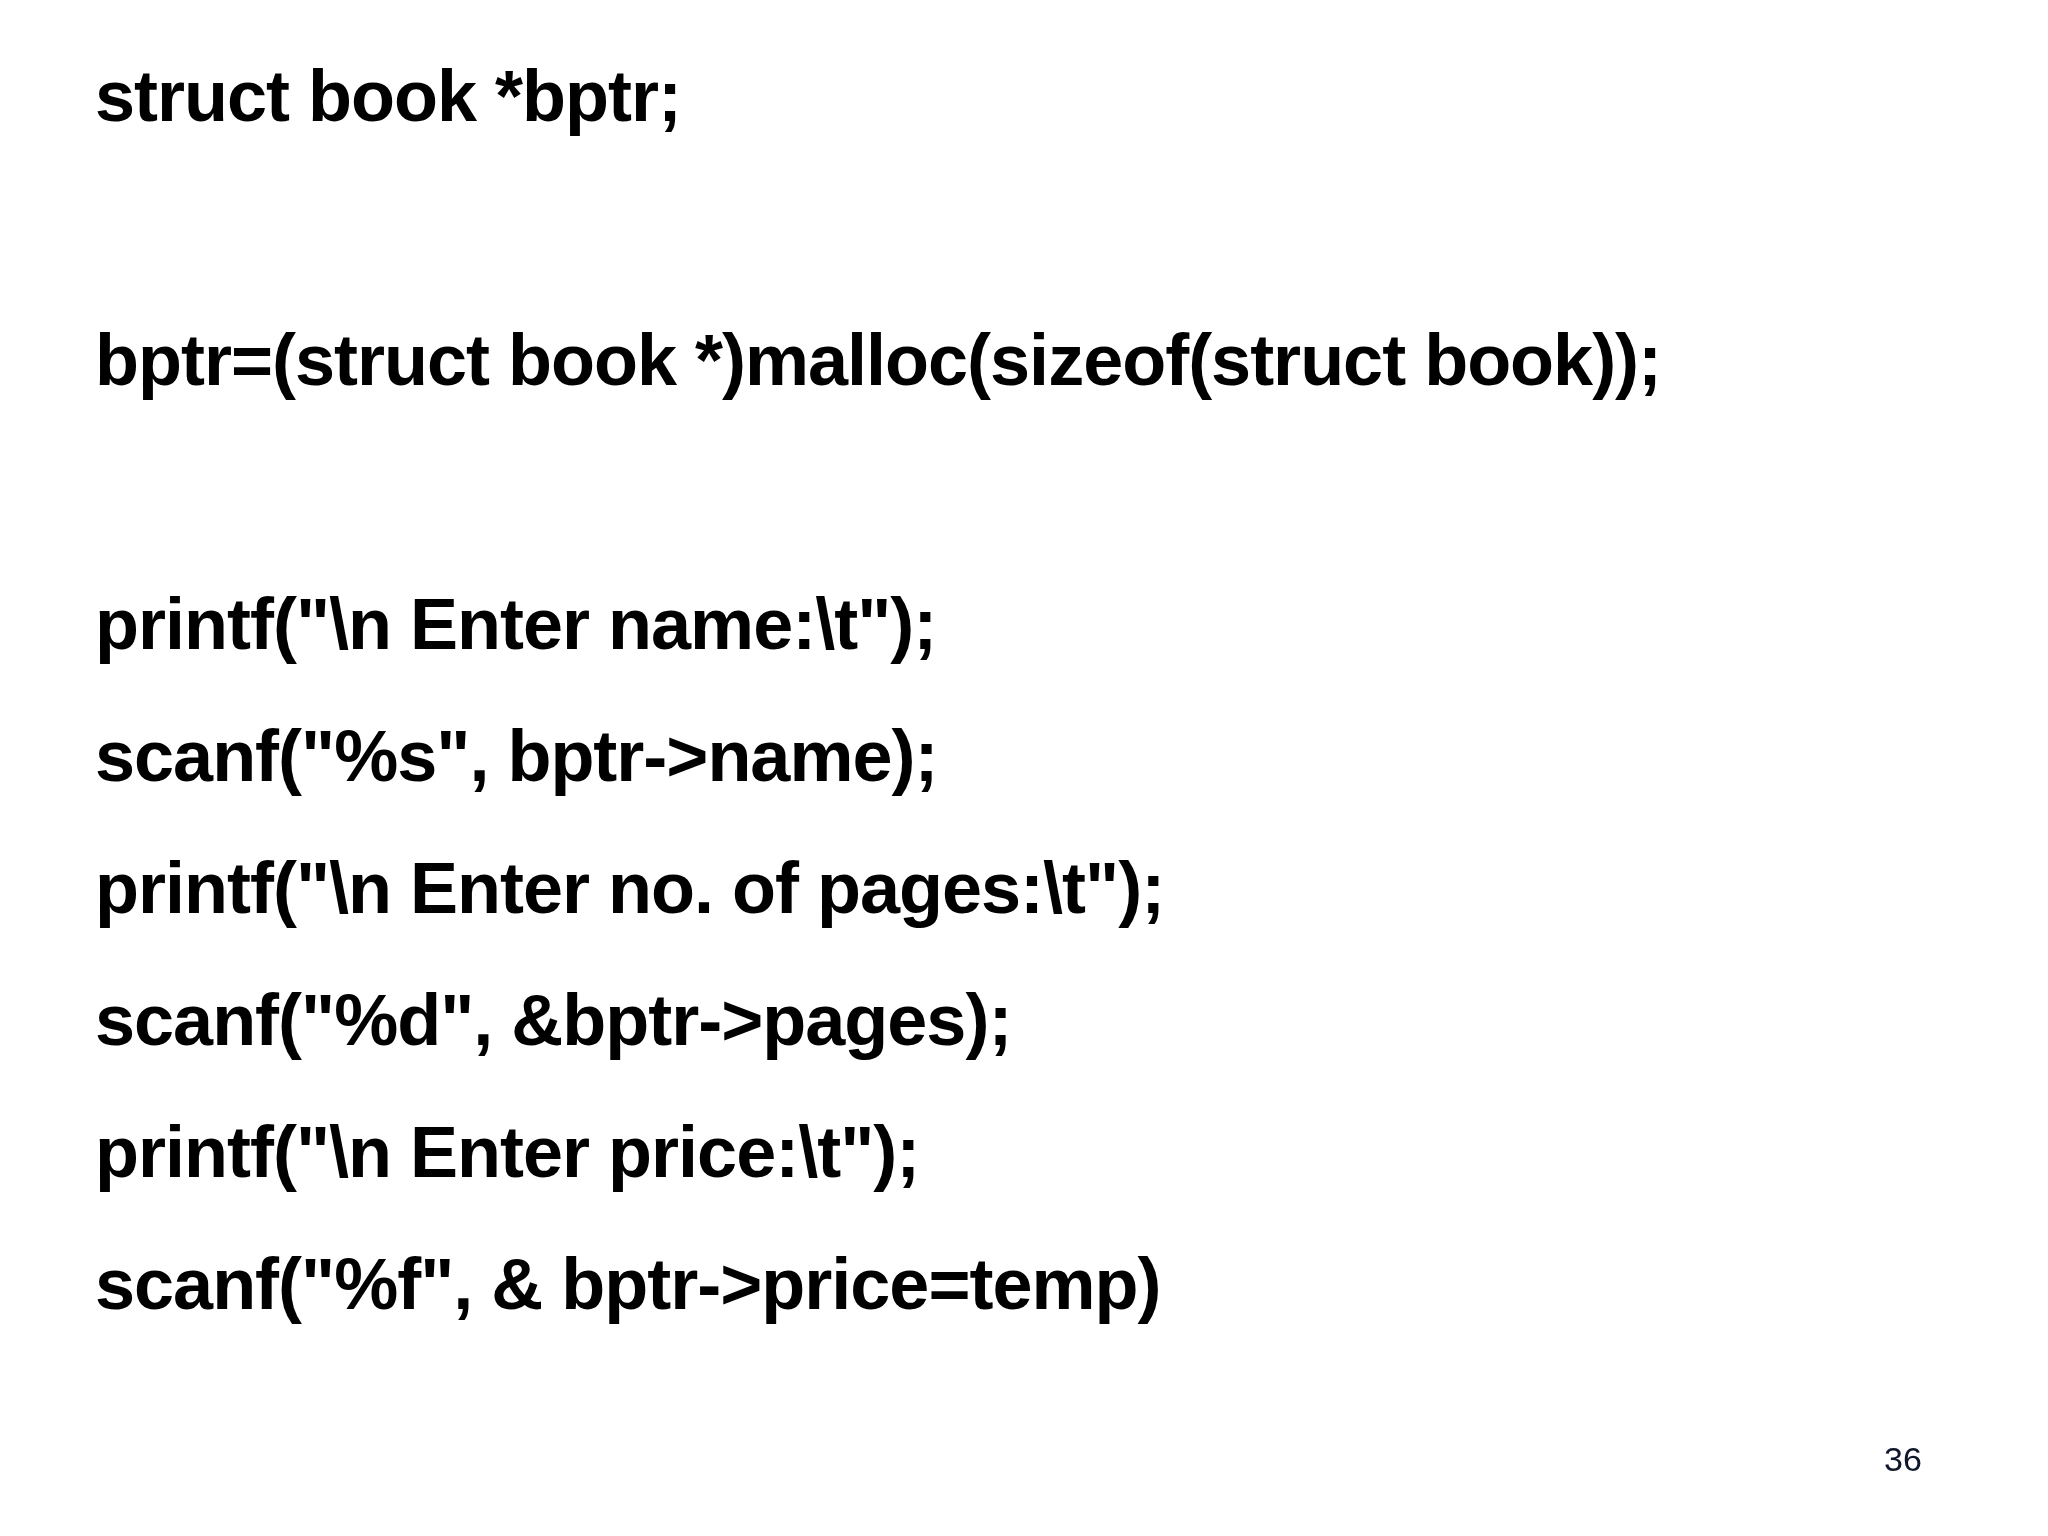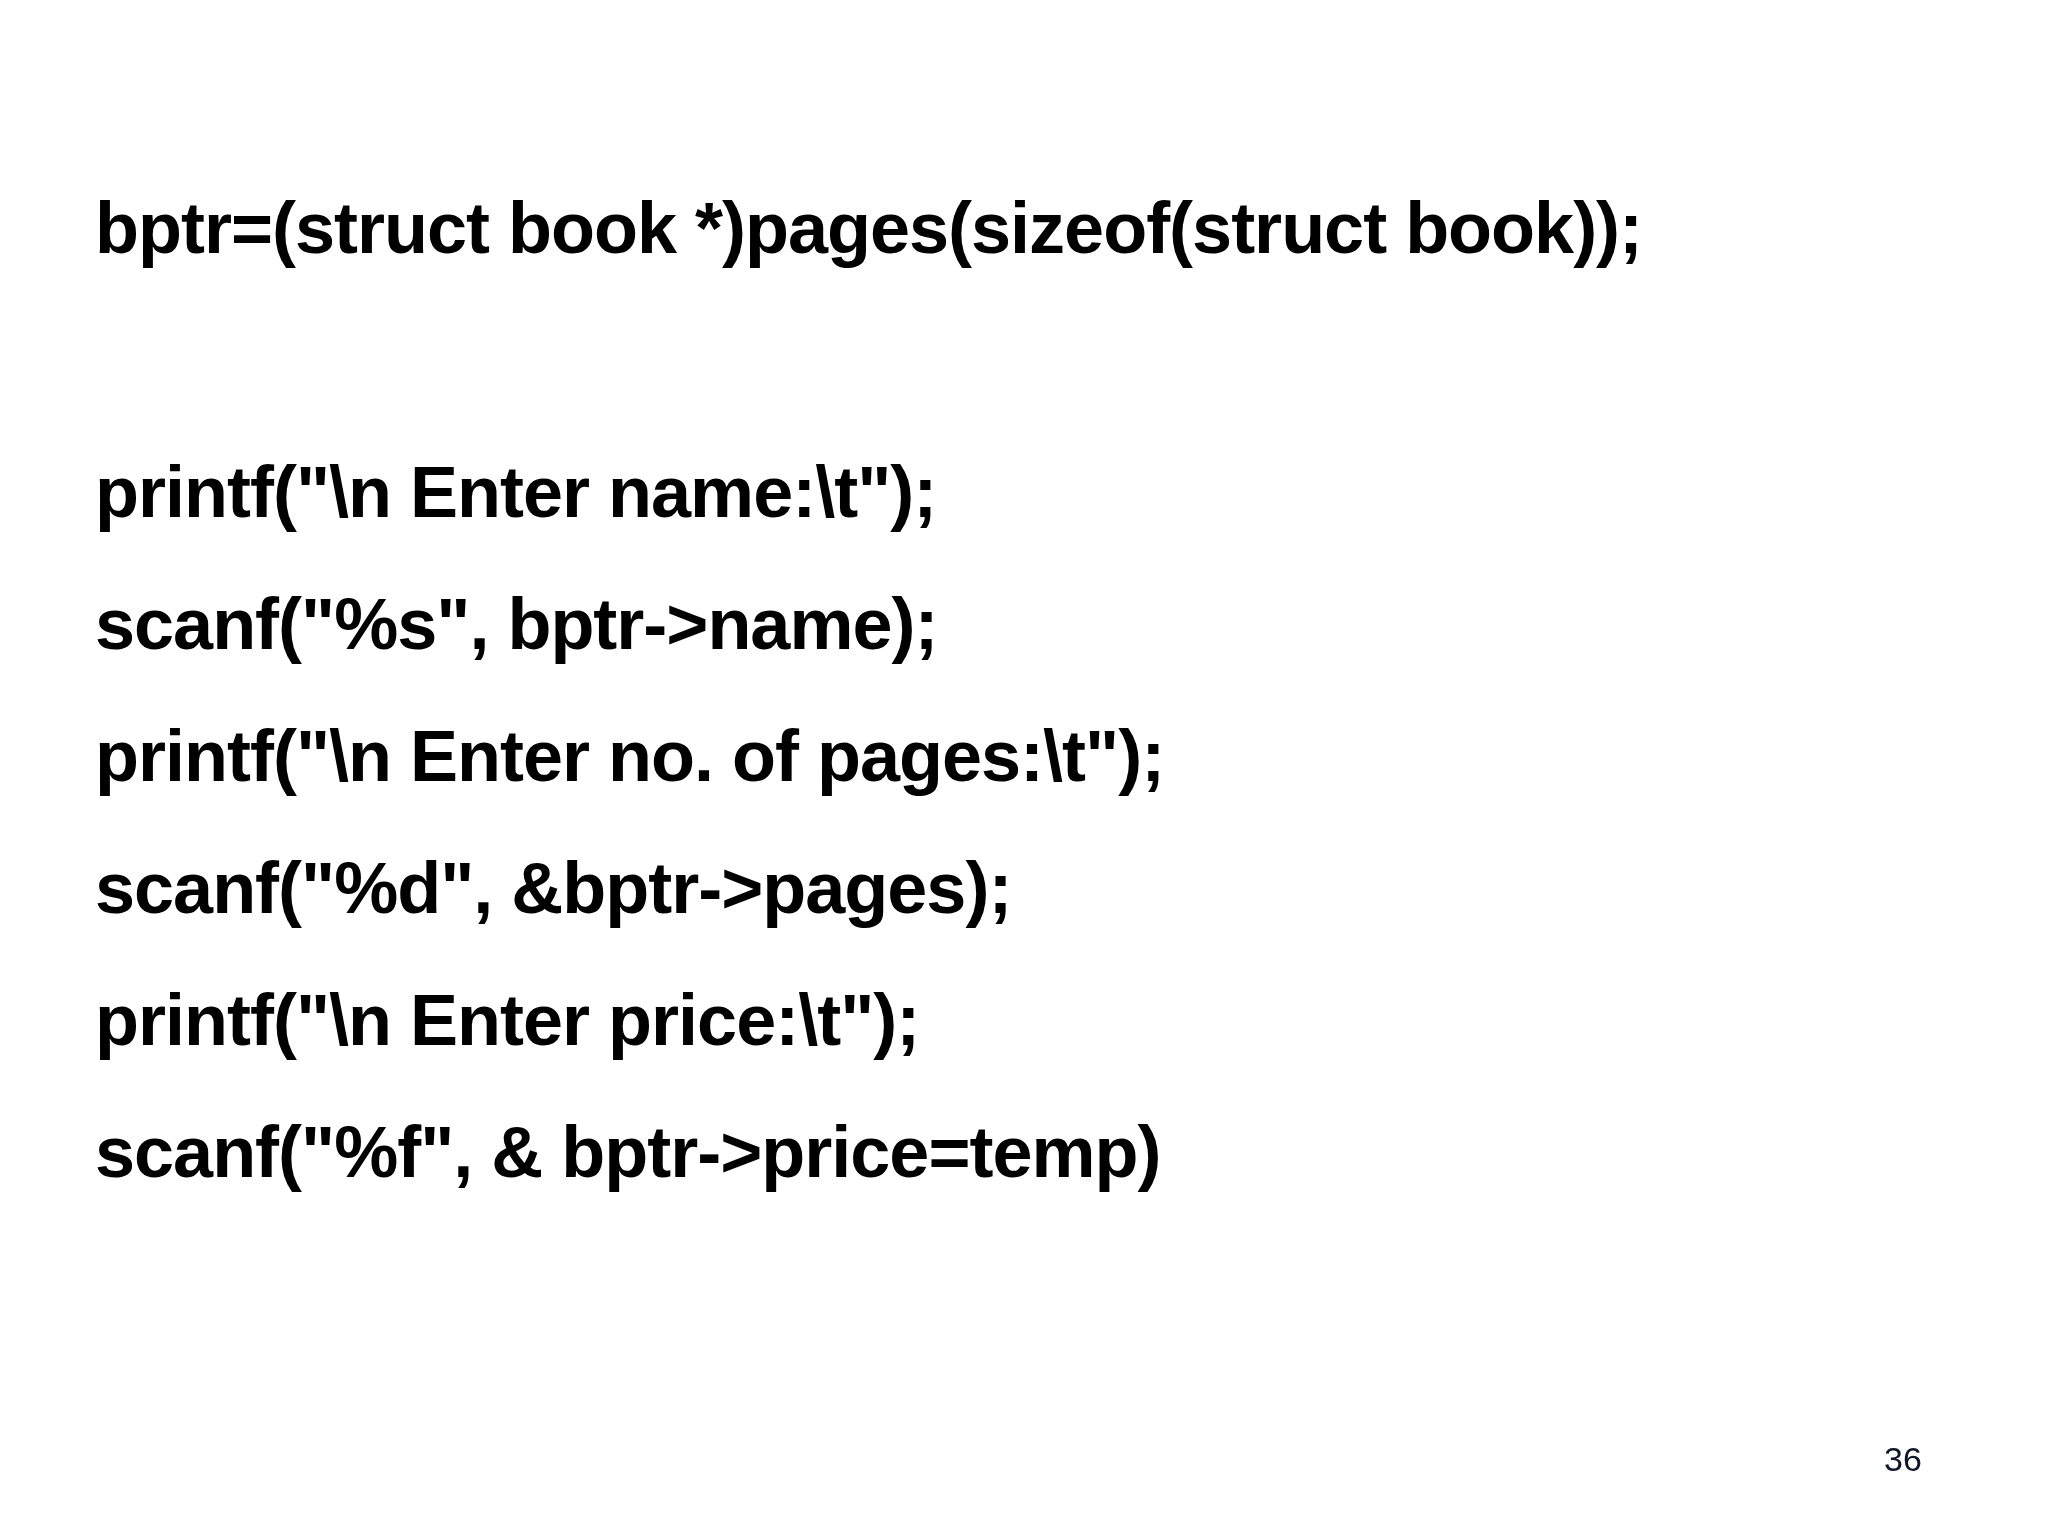--- a/index.html
+++ b/index.html
@@ -43,22 +43,23 @@
     font-size: 34px;
     font-weight: 400;
     color: #0f172a;
   }
 </style>
 </head>
 <body>
 
 <div class="slide">
   <div class="code-block">
+    <div class="code-line">struct book *bptr;</div>
     <div class="code-line"></div>
-    <div class="code-line">bptr=(struct book *)pages(sizeof(struct book));</div>
+    <div class="code-line">bptr=(struct book *)malloc(sizeof(struct book));</div>
     <div class="code-line"></div>
     <div class="code-line">printf("\n Enter name:\t");</div>
     <div class="code-line">scanf("%s", bptr-&gt;name);</div>
     <div class="code-line">printf("\n Enter no. of pages:\t");</div>
     <div class="code-line">scanf("%d", &amp;bptr-&gt;pages);</div>
     <div class="code-line">printf("\n Enter price:\t");</div>
     <div class="code-line">scanf("%f", &amp; bptr-&gt;price=temp)</div>
   </div>
   <div class="page-number">36</div>
 </div>

